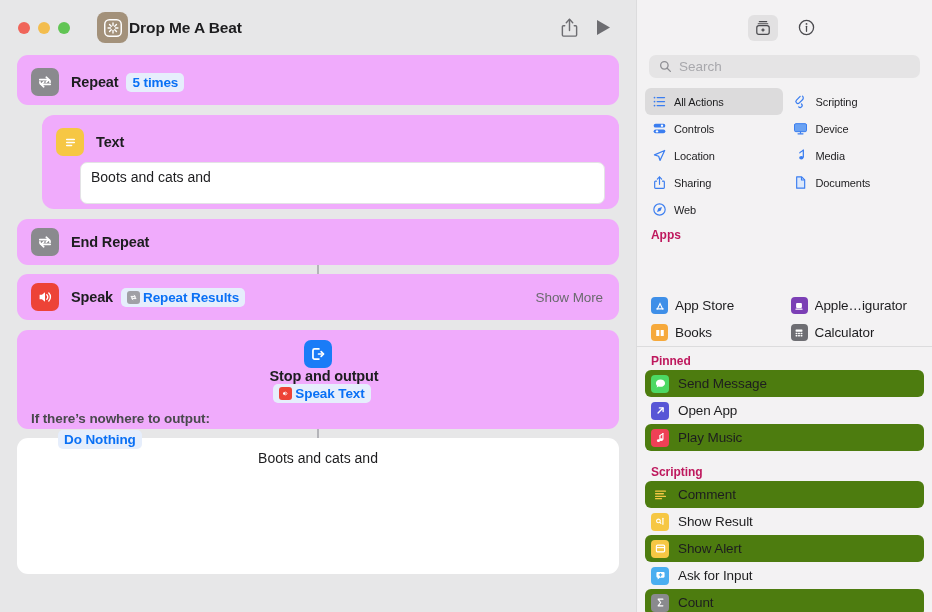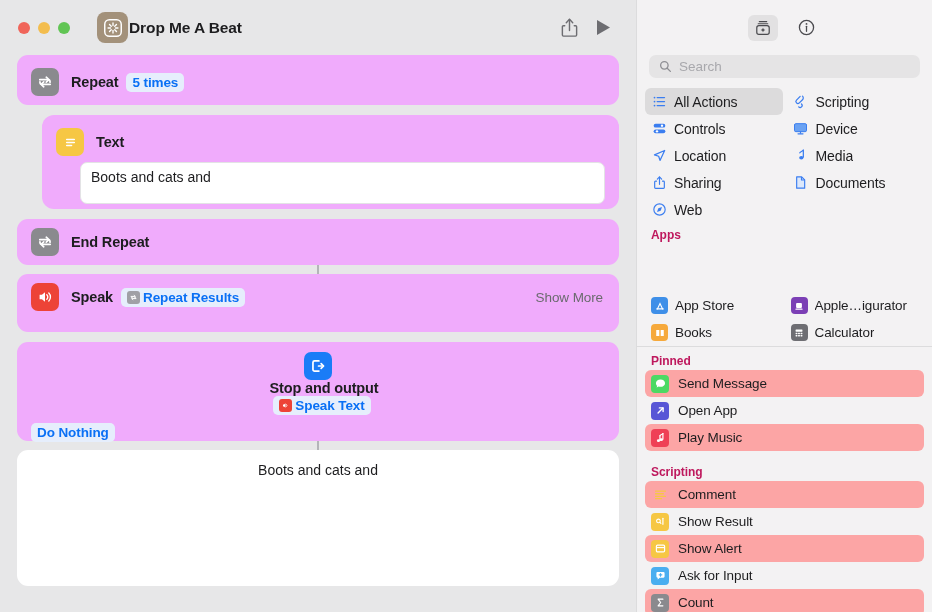--- a/index.html
+++ b/index.html
@@ -186,20 +186,21 @@
 
   .sub-label {
     padding: 0 14px 4px 14px;
     font-size: 13.5px;
     font-weight: bold;
     color: #49494d;
     letter-spacing: -0.1px;
   }
   .sub-token-row {
     padding: 0 14px 14px 14px;
+    margin-left: 27px;
   }
 
   .result-card {
     background: #ffffff;
     border-radius: 11px;
     flex: 1 1 auto;
     text-align: center;
     padding-top: 12px;
     font-size: 14px;
     color: #1d1d1f;
@@ -271,21 +272,21 @@
     display: flex;
     align-items: center;
     gap: 7px;
     height: 27px;
     padding: 0 6px;
     border-radius: 6px;
     box-sizing: border-box;
   }
   .cat-item.selected { background: #dcdbdc; }
   .cat-label {
-    font-size: 14px;
+    font-size: 11px;
     color: #1d1d1f;
     letter-spacing: -0.1px;
     white-space: nowrap;
     overflow: hidden;
   }
   .gicon { width: 16px; height: 16px; flex: 0 0 auto; display:flex; align-items:center; justify-content:center;}
 
   .sec-head {
     font-size: 12px;
     color: #be185d;
@@ -338,21 +339,21 @@
   .row-item {
     display: flex;
     align-items: center;
     gap: 9px;
     height: 27px;
     margin: 0 8px;
     padding: 0 6px;
     border-radius: 6px;
     box-sizing: border-box;
   }
-  .row-item.alt { background: #fca5a5; }
+  .row-item.alt { background: #4d7c0f; }
   .row-label {
     font-size: 13.5px;
     color: #1d1d1f;
     letter-spacing: -0.1px;
     white-space: nowrap;
   }
   .r-sq {
     width: 18px; height: 18px; border-radius: 4px; flex:0 0 auto;
     display:flex; align-items:center; justify-content:center;
   }
@@ -456,21 +457,21 @@
               <path d="M15.8 12.6 h-9 a2.4 2.4 0 0 1 -2.4 -2.4 v-0.4" fill="none" stroke="#fff" stroke-width="1.9" stroke-linecap="round"></path>
               <path d="M8.6 15.3 L5.7 12.6 L8.6 9.9" fill="none" stroke="#fff" stroke-width="1.9" stroke-linecap="round" stroke-linejoin="round"></path>
             </svg>
           </div>
           <div class="a-title">End Repeat</div>
         </div>
       </div>
 
       <div class="connector" style="height:9px;"></div>
 
-      <div class="card" style="height:58px;border-radius:11px;">
+      <div class="card" style="height:46px;border-radius:11px;">
         <div class="action-head" style="padding:9px 14px;">
           <div class="a-icon red">
             <svg width="18" height="18" viewBox="0 0 20 20" aria-hidden="true">
               <path d="M4 7.6 h2.6 L10 4.6 v10.8 L6.6 12.4 H4 Z" fill="#ffffff"></path>
               <path d="M12 7.4 a3.6 3.6 0 0 1 0 5.2" fill="none" stroke="#ffffff" stroke-width="1.5" stroke-linecap="round"></path>
               <path d="M14.2 5.6 a6.2 6.2 0 0 1 0 8.8" fill="none" stroke="#ffffff" stroke-width="1.5" stroke-linecap="round"></path>
             </svg>
           </div>
           <div class="a-title">Speak</div>
           <div class="token">
@@ -503,20 +504,21 @@
           <div class="token">
             <span class="tok-glyph red">
               <svg width="9" height="9" viewBox="0 0 20 20" aria-hidden="true">
                 <path d="M4.4 7.6 h2.4 L10 4.8 v10.4 L6.8 12.4 H4.4 Z" fill="#ffffff"></path>
                 <path d="M12.4 7.8 a3 3 0 0 1 0 4.4" fill="none" stroke="#ffffff" stroke-width="1.8" stroke-linecap="round"></path>
               </svg>
             </span>
             <span>Speak Text</span>
           </div>
         </div>
+        <div class="sub-label">If there’s nowhere to output:</div>
         <div class="sub-token-row">
           <span class="token plain">Do Nothing</span>
         </div>
       </div>
 
       <div class="connector" style="height:9px;"></div>
 
       <div class="result-card" style="height:136px;">
         <div>Boots and cats and</div>
       </div>

